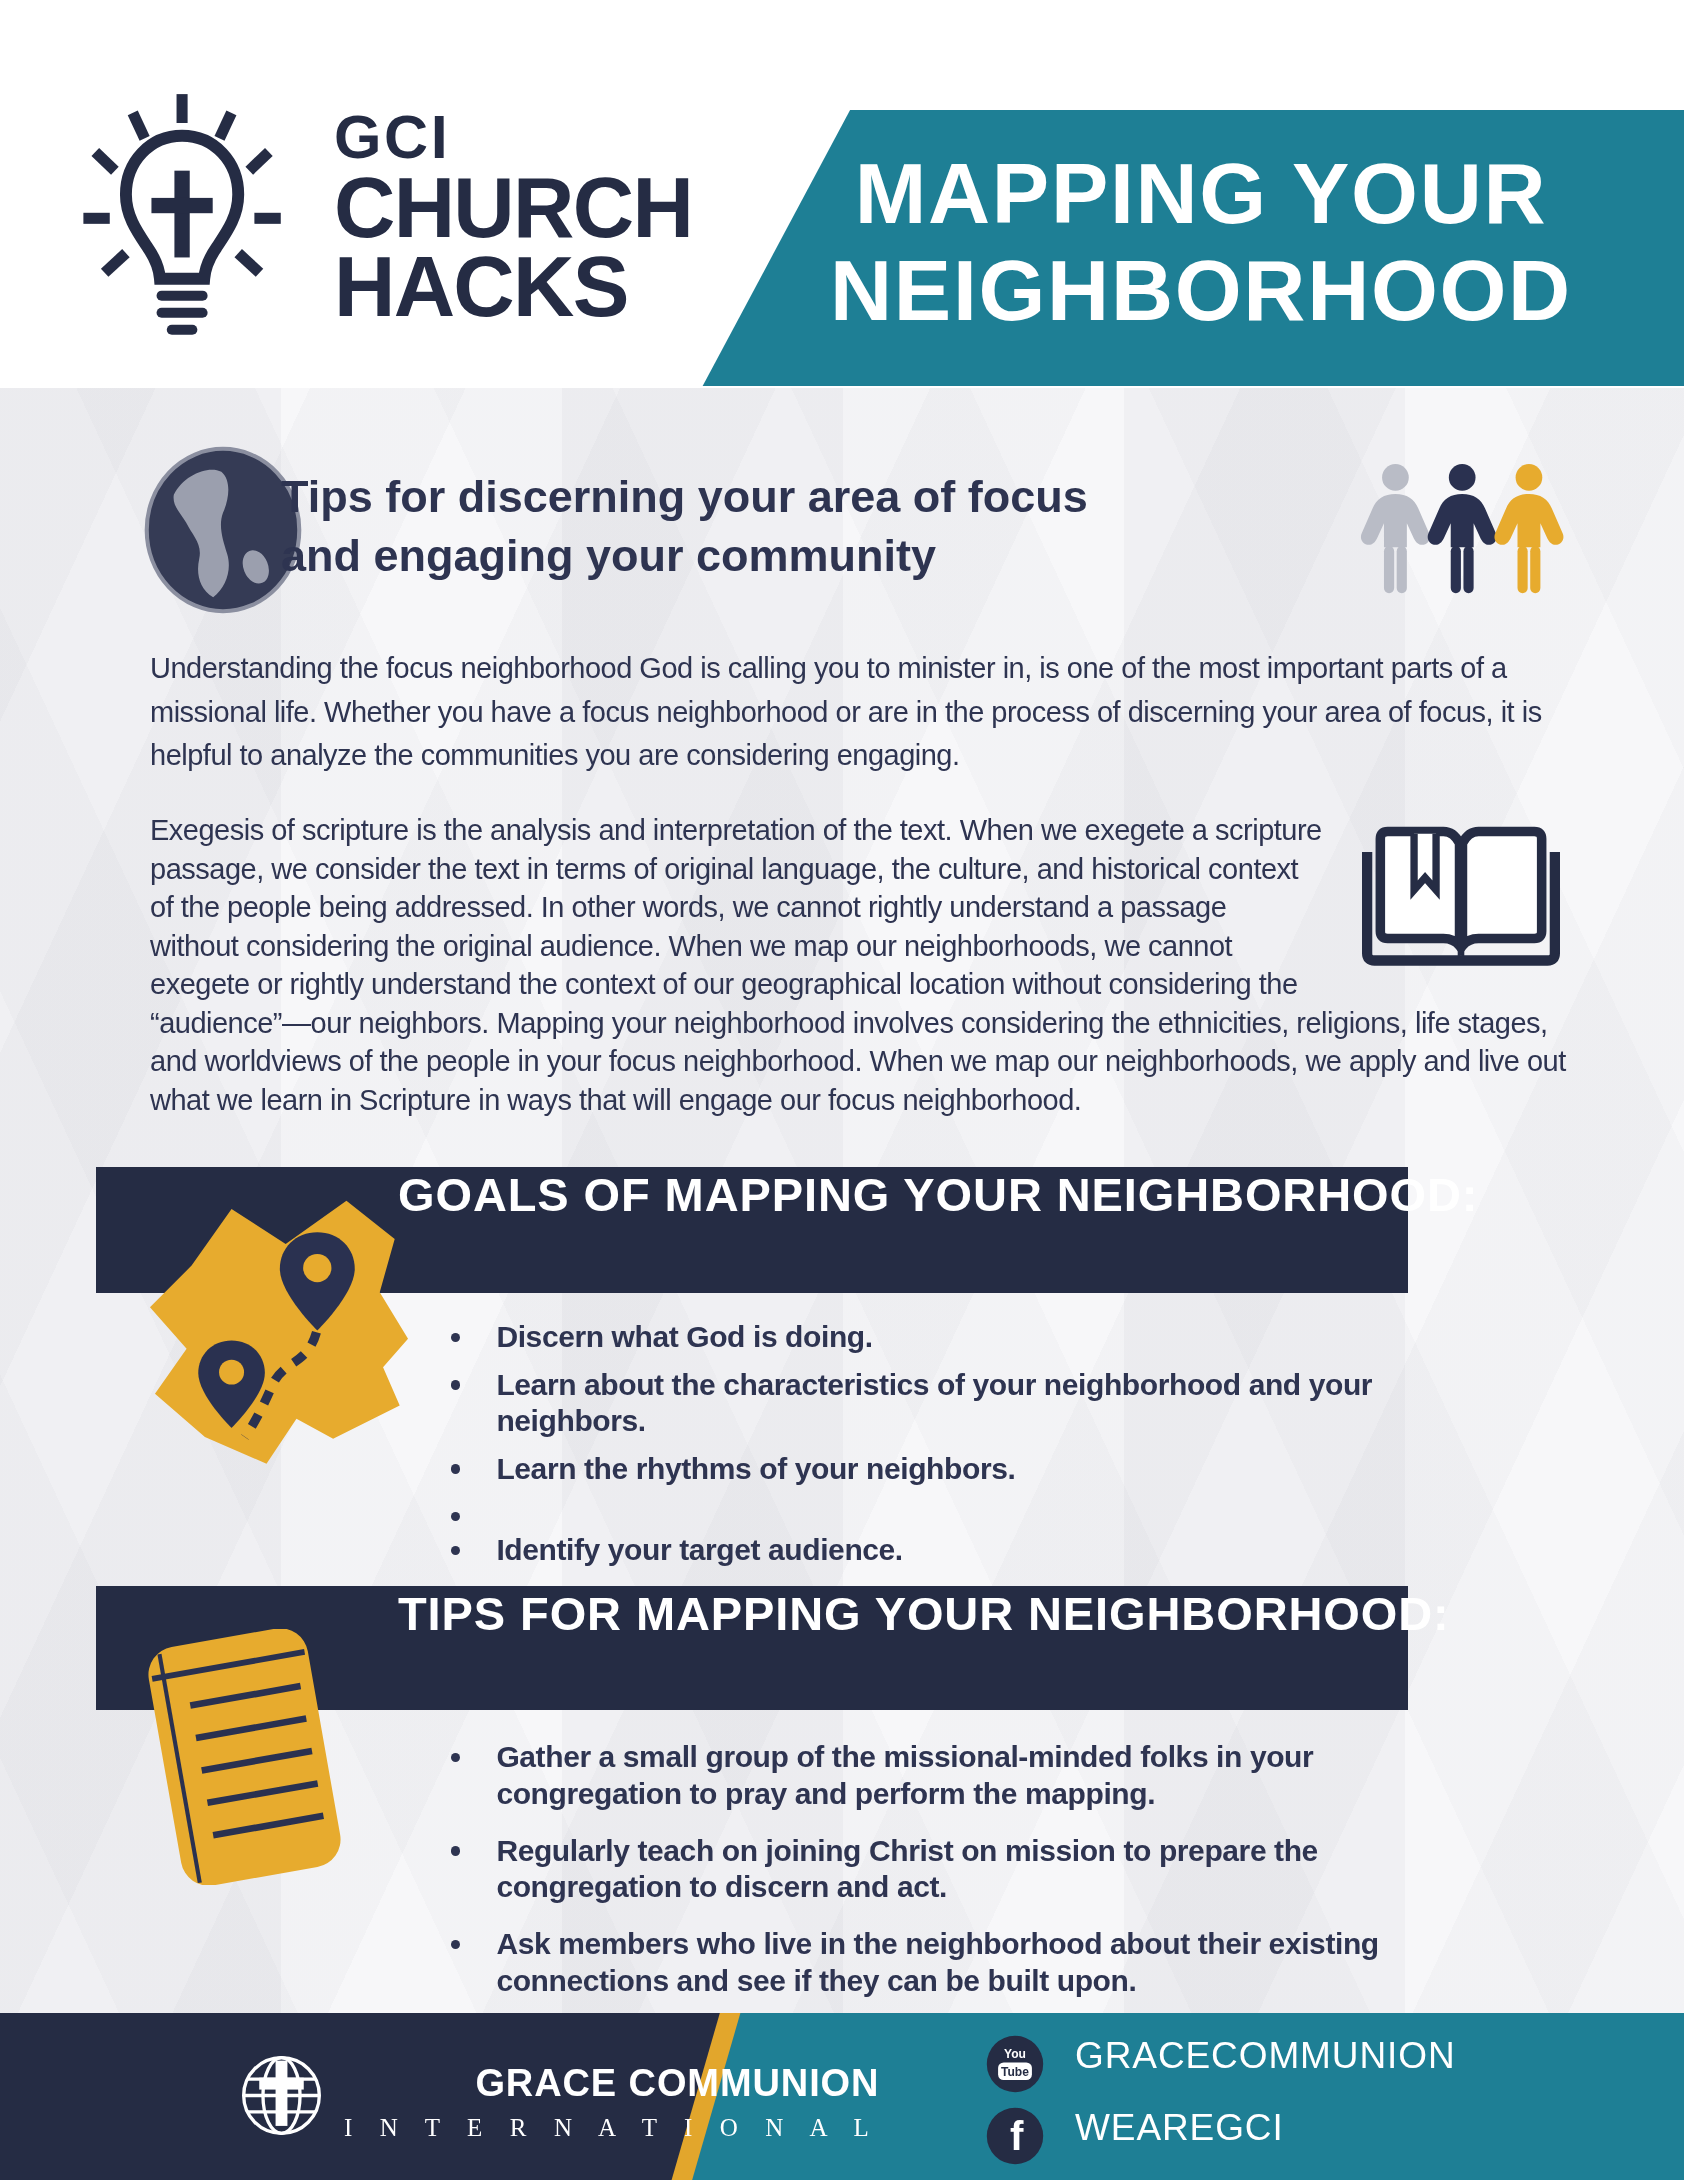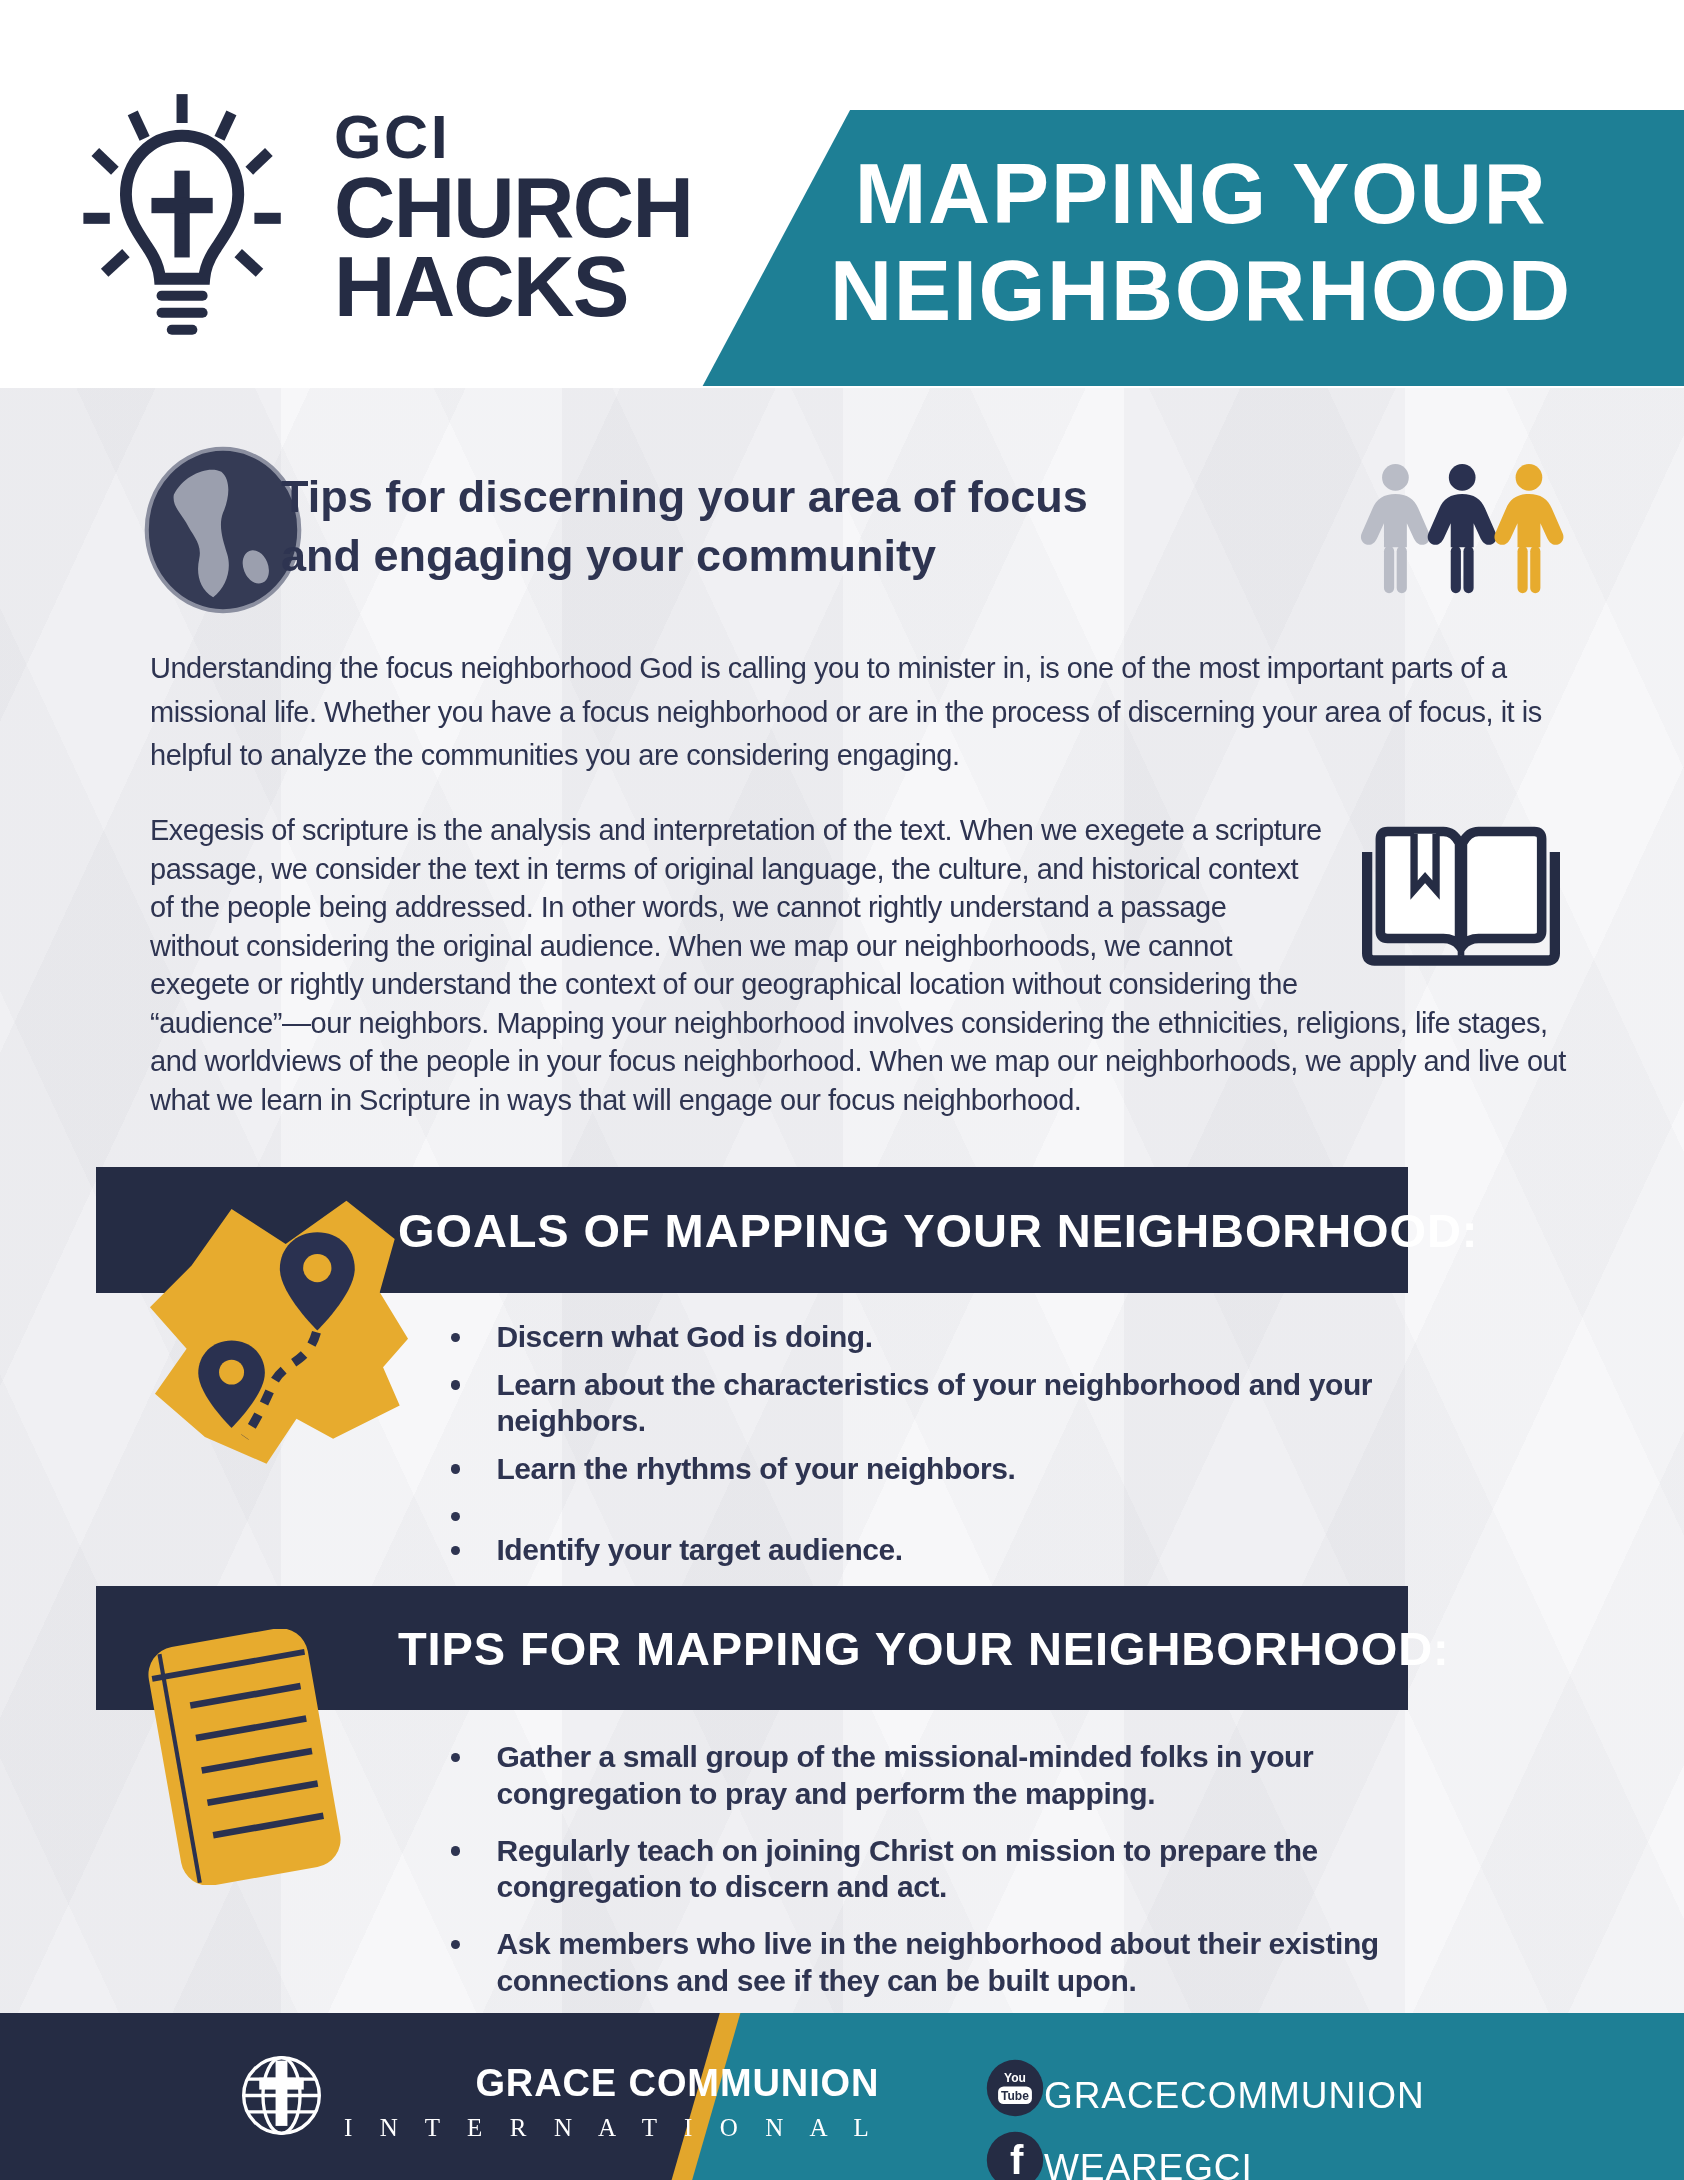--- a/index.html
+++ b/index.html
@@ -43,21 +43,21 @@
   .people-icon { position:absolute; left:1356px; top:458px; width:213px; height:145px; z-index:2; }
 
   .para { position:absolute; left:150px; z-index:2; font-size:29px; line-height:1.5;
           letter-spacing:-0.5px; color:#2e3451; font-weight:500; }
   .para-1 { top:647px; width:1410px; }
   .para-2 { top:811px; width:1421px; line-height:1.33; }
   .book-float { float:right; width:220px; height:167px; margin:0 0 6.8px 29px; }
 
   
   .section-banner { position:absolute; left:96px; width:1312px; background:#252c44; z-index:2;
-                    display:flex; align-items:center; padding-left:302px; }
+                    display:flex; padding-left:302px; }
   .goals-banner { top:1167px; height:126px; }
   .tips-banner  { top:1586px; height:124px; }
   .section-heading { color:#ffffff; font-size:47px; font-weight:700; letter-spacing:0.9px; white-space:nowrap; }
 
   .map-icon     { position:absolute; left:106px; top:1184px; width:351px; height:308px; z-index:3; }
   .notepad-icon { position:absolute; left:121px; top:1629px; width:247px; height:256px; z-index:3; }
 
   .bullet-list { position:absolute; left:451px; width:1018px; z-index:2; }
   .goals-list { top:1319px; }
   .tips-list  { top:1739px; }
@@ -70,21 +70,21 @@
   .footer { position:absolute; left:0; top:2013px; width:1685px; height:168px; background:#1e7f95; z-index:4; }
   .footer-gold { position:absolute; inset:0; background:#e2a62c;
                  clip-path:polygon(0 0, 43.94% 0, 41.06% 100%, 0 100%); }
   .footer-navy { position:absolute; inset:0; background:#252c44;
                  clip-path:polygon(0 0, 42.72% 0, 39.84% 100%, 0 100%); }
   .footer-logo { position:absolute; left:237px; top:38px; width:89px; height:89px; }
   .footer-org { position:absolute; left:344px; top:49px; color:#ffffff; }
   .org-name { font-size:38px; font-weight:700; letter-spacing:0.9px; white-space:nowrap;text-align:right; }
   .org-sub  { font-family:"Liberation Serif", serif; font-size:25px; font-weight:400;
               letter-spacing:10.6px; margin-top:8.5px; white-space:nowrap; }
-  .social-row { position:absolute; display:flex; align-items:flex-end; color:#ffffff;margin-top:24px; }
+  .social-row { position:absolute; display:flex; align-items:flex-start; gap:31px; color:#ffffff; }
   .social-youtube { left:986px; top:22px; }
   .social-facebook { left:986px; top:94px; }
   .social-icon { width:58px; height:58px; }
   .social-handle { font-size:37px; font-weight:400; letter-spacing:0.9px; white-space:nowrap; }
 </style>
 </head>
 <body>
 
 <div class="page">
   <div class="bg-pattern"></div>

